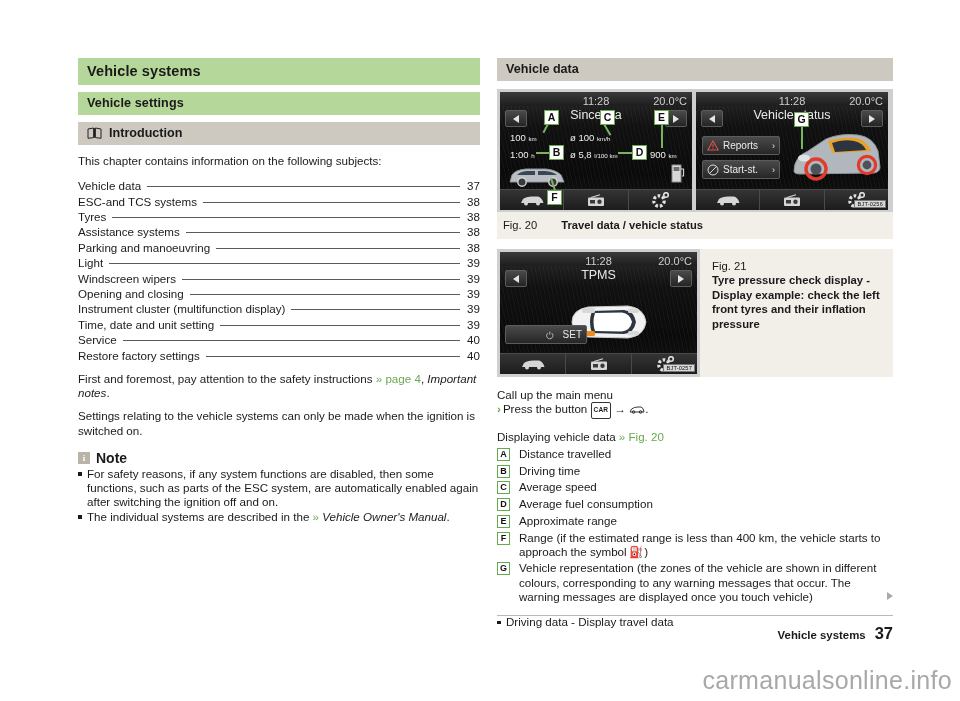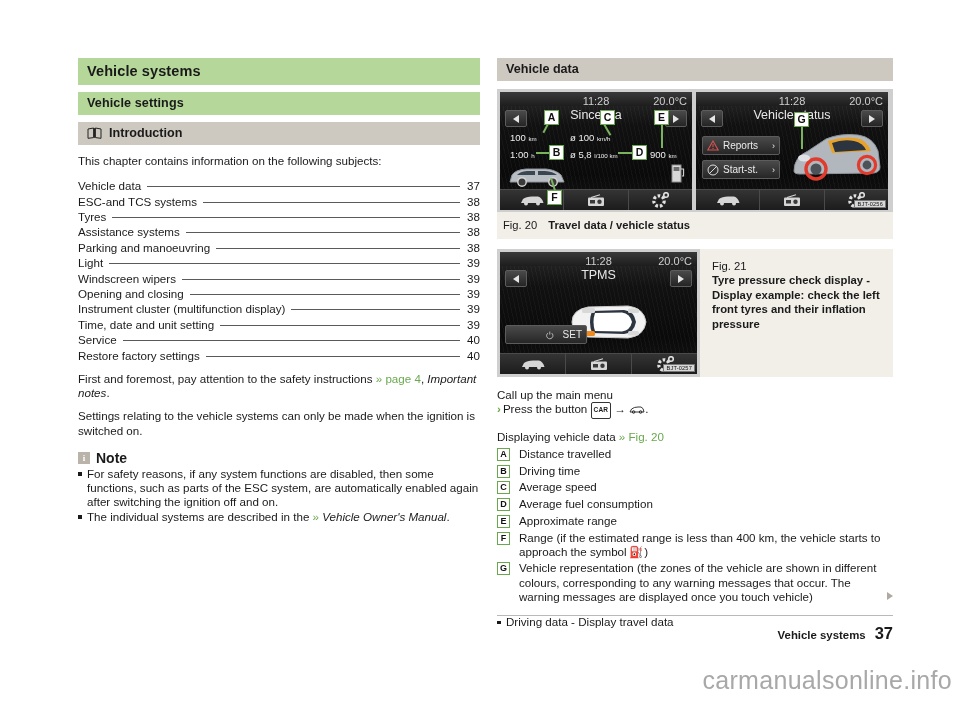--- a/index.html
+++ b/index.html
@@ -95,21 +95,21 @@
 
   
   .fig-block { background: #f2efe9; margin-top: 8px; }
   .fig20-imgs {
     display: flex; gap: 4px;
     background: #cfcfcf;
     padding: 3px 3px 2px 3px;
   }
   .fig-caption {
     font-size: 11.2px; padding: 7px 6px 8px 6px;
-    display: flex; gap: 11px; align-items: center;
+    display: flex; gap: 24px; align-items: center;
   }
   .fig-caption .cap-n { font-weight: normal; }
   .fig-caption .cap-t { font-weight: bold; }
 
   .fig21-wrap { display: flex; background: #f2efe9; margin-top: 10px; }
   .fig21-imgbox { padding: 3px; background: #cfcfcf; }
   .fig21-cap {
     padding: 10px 10px 10px 12px;
     font-size: 11.3px; line-height: 14.4px;
   }

